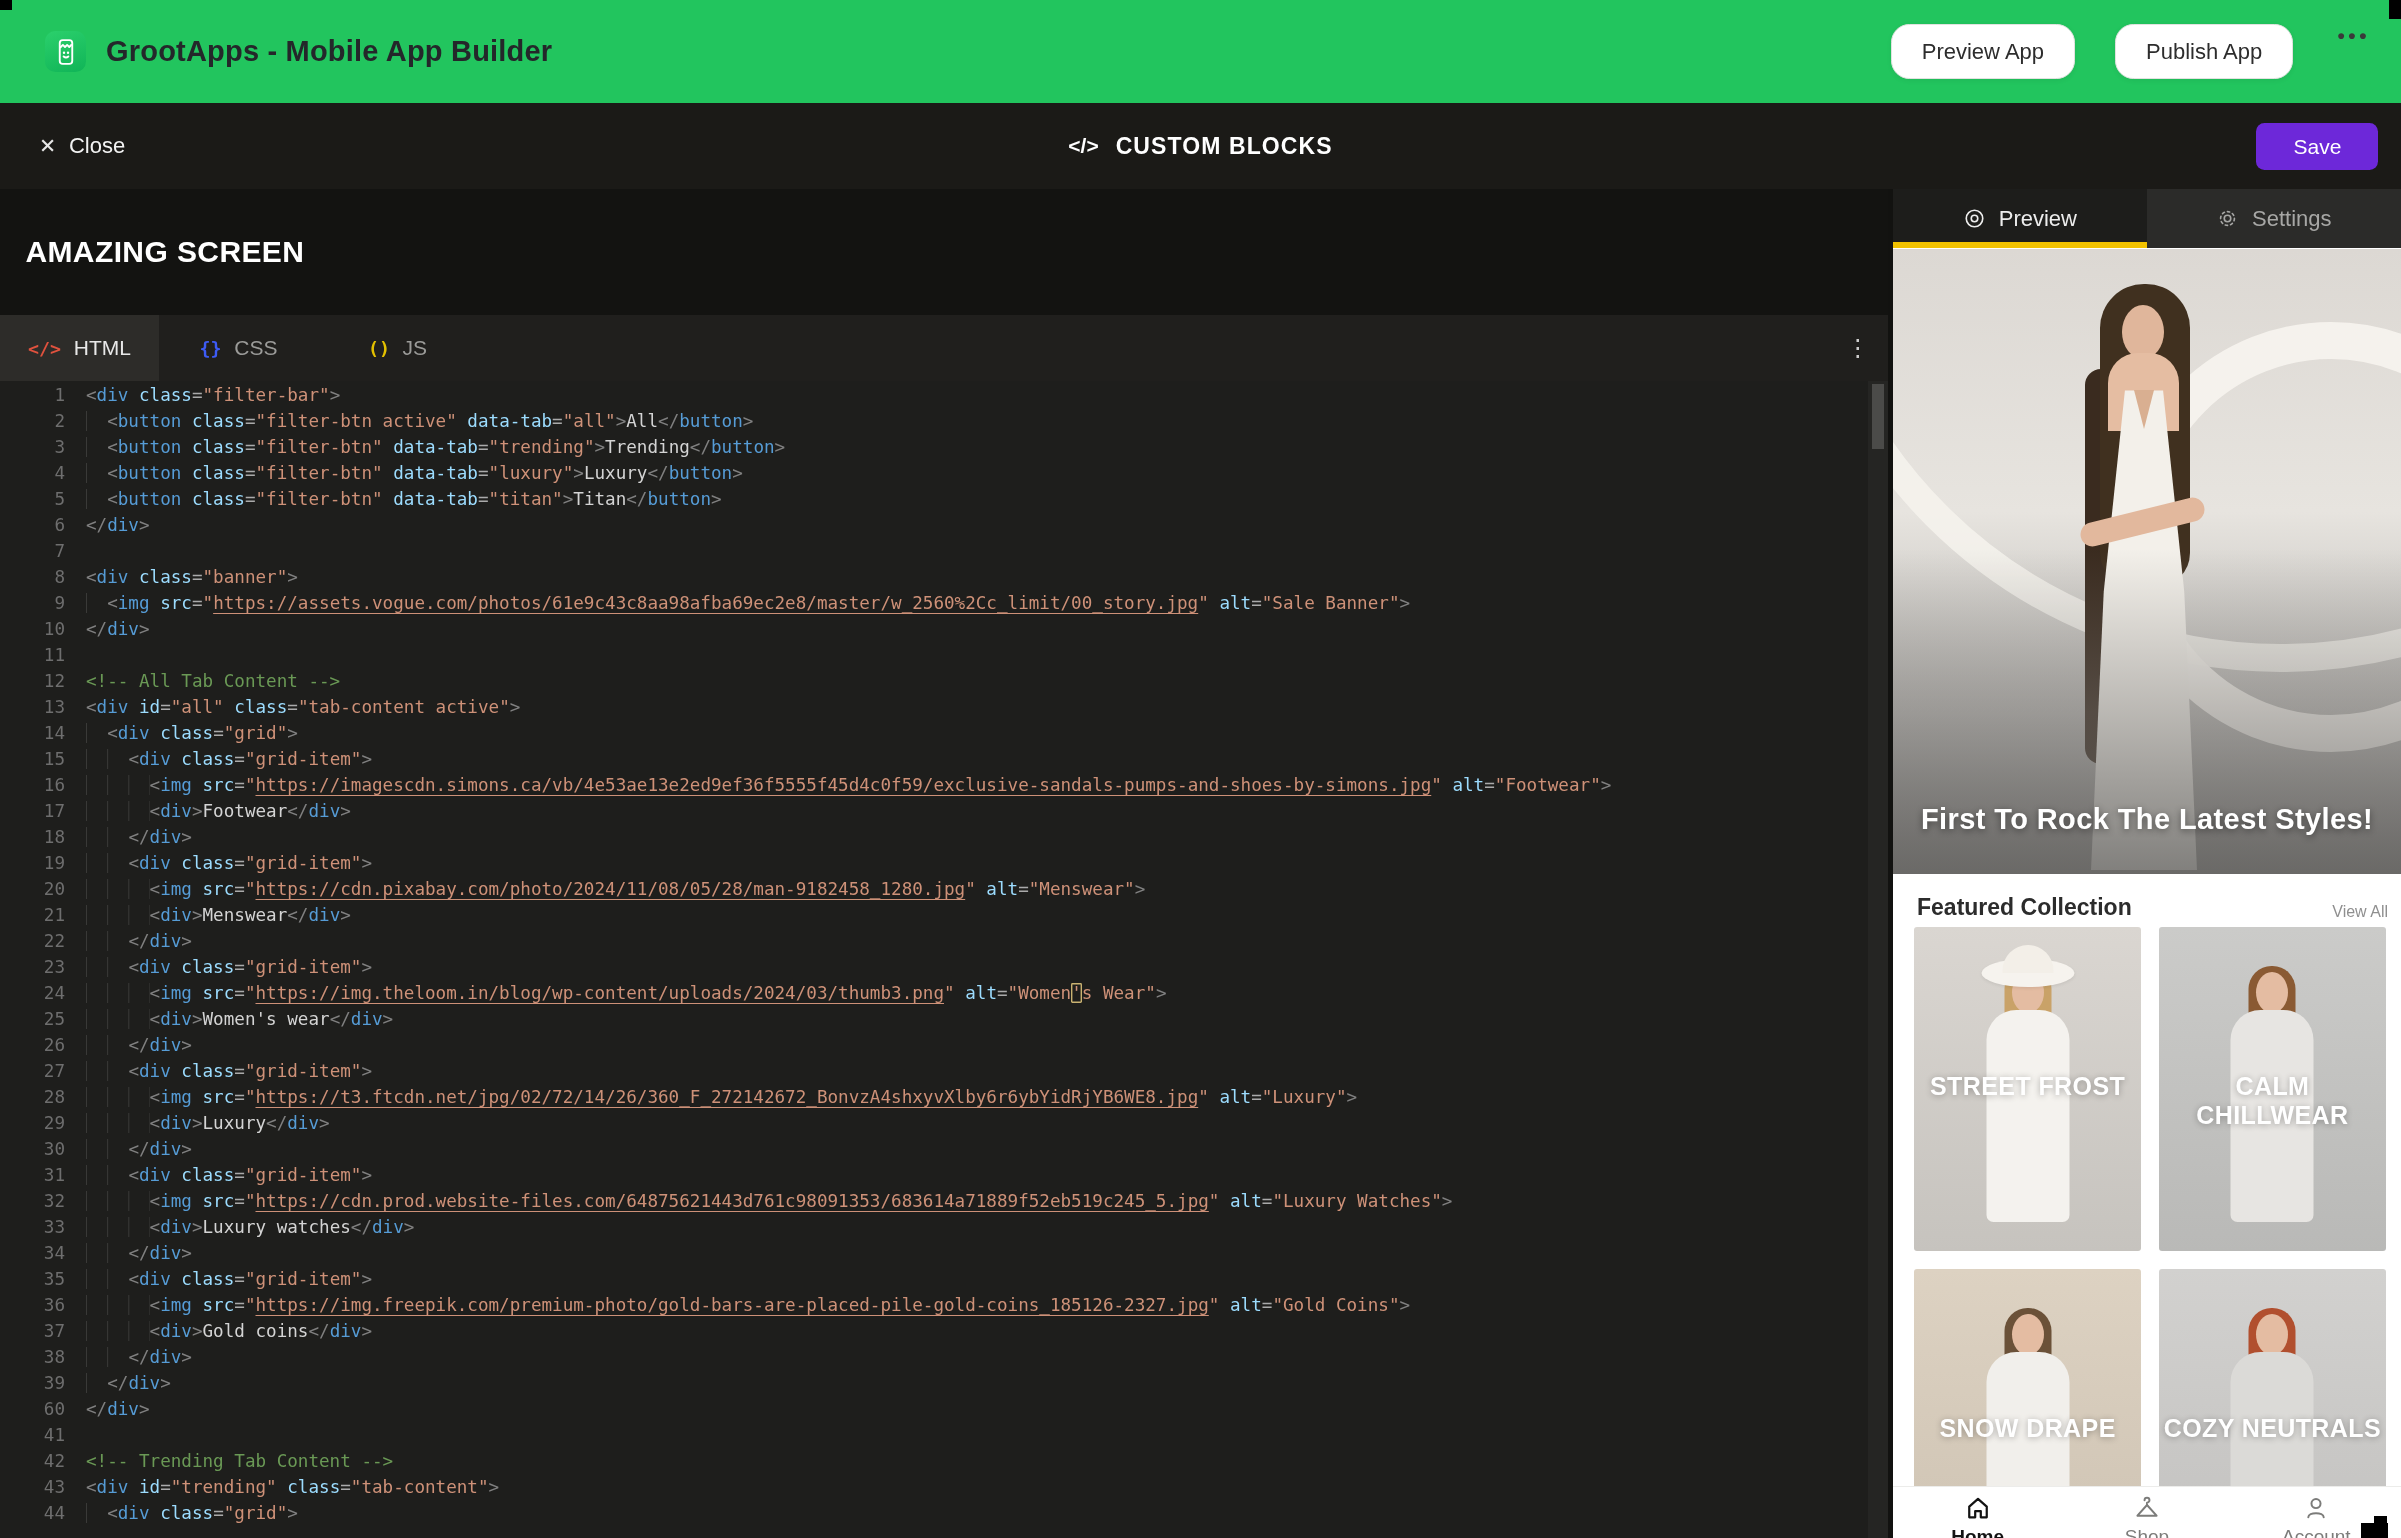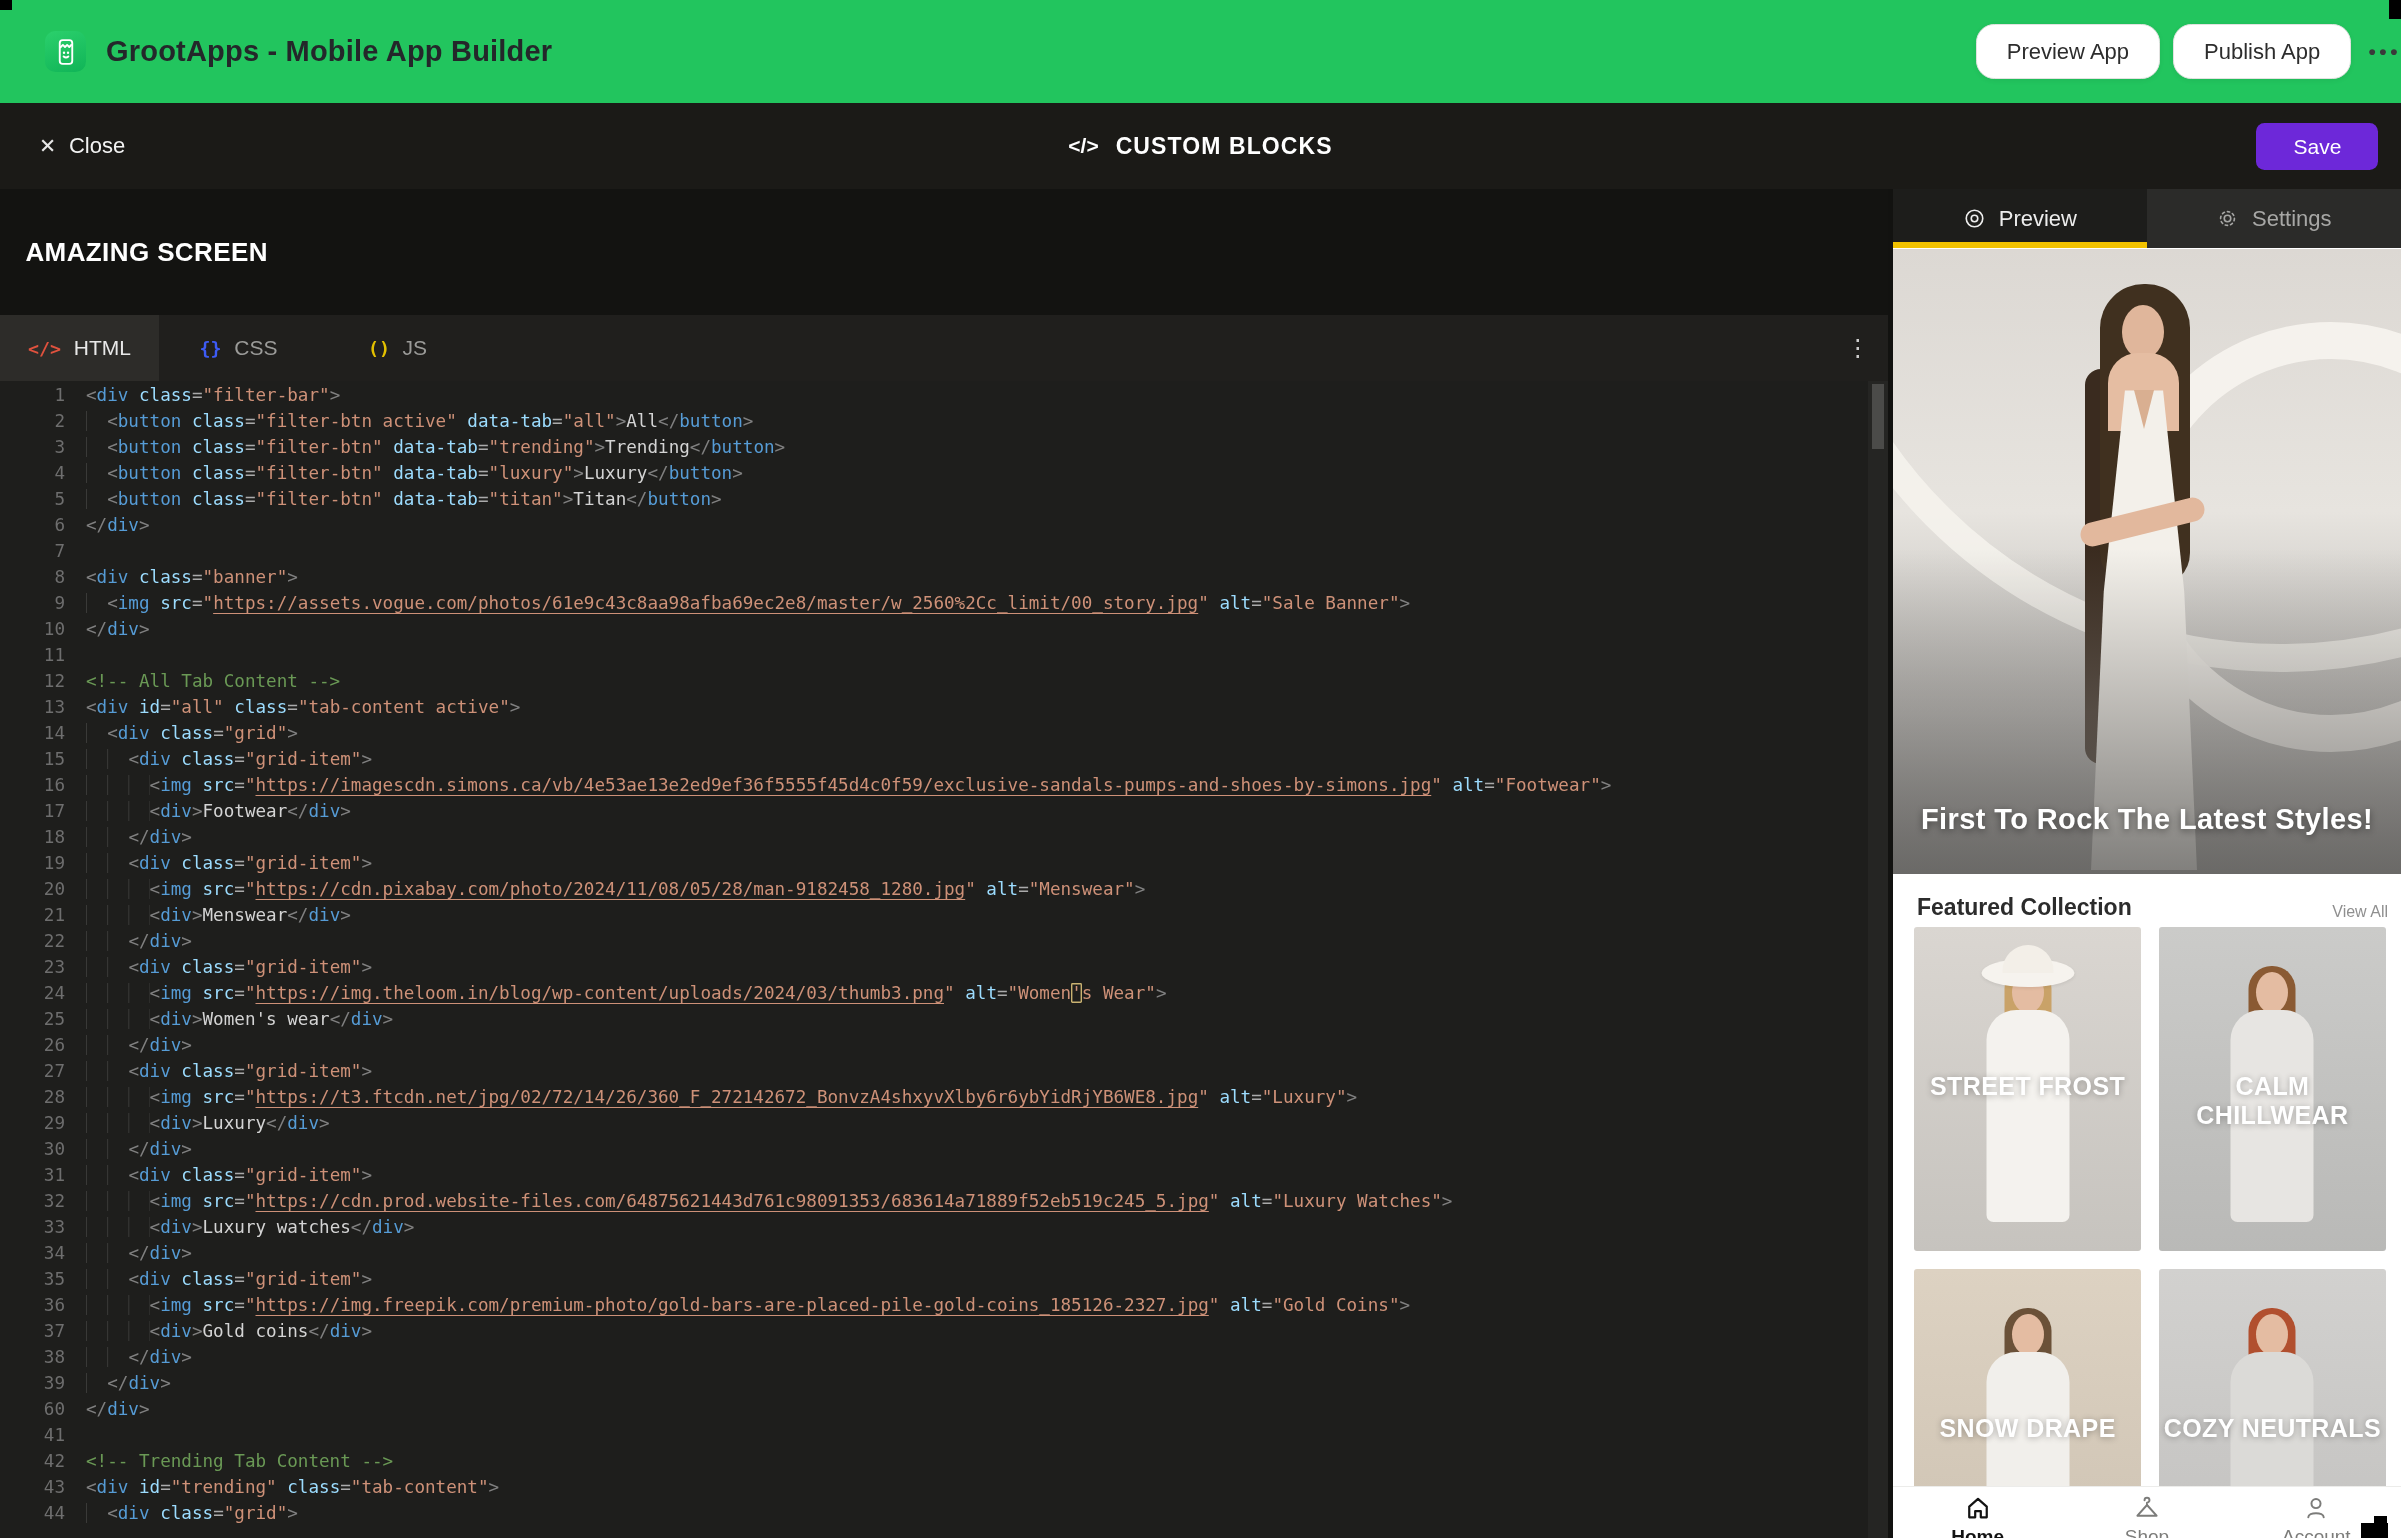--- a/index.html
+++ b/index.html
@@ -5,35 +5,35 @@
   html,body{margin:0;padding:0;}
   body{
     width:2401px;height:1538px;position:relative;overflow:hidden;
     background:#1e1e1c;font-family:"Liberation Sans",sans-serif;
     -webkit-font-smoothing:antialiased;
   }
   
   .app-header{position:absolute;top:0;left:0;width:2401px;height:103px;background:#22c55e;display:flex;align-items:center;z-index:3;}
   .logo{width:41px;height:41px;border-radius:10.6px;background:linear-gradient(160deg,#2bd06c,#10b457);margin-left:45px;display:flex;align-items:center;justify-content:center;flex:none;}
   .app-title{font-size:29px;font-weight:700;color:#24272a;margin:0 0 0 20px;letter-spacing:0.2px;}
-  .header-actions{margin-left:auto;display:flex;align-items:center;gap:13px;}
+  .header-actions{margin-left:auto;display:flex;gap:40px;margin-right:31px;}
   .hbtn{height:55px;padding:0 30px;background:#fff;border:1.4px solid #e2e2e0;border-radius:18.3px;font-size:22px;color:#2d2d2d;font-weight:500;box-shadow:0 1.4px 5.6px rgba(0,0,0,.06);cursor:pointer;font-family:inherit;}
   .more-dots{font-size:21px;color:#3a3a3a;letter-spacing:3.5px;font-weight:700;margin-left:4.2px;}
   
   .block-toolbar{position:absolute;top:103px;left:0;width:2401px;height:86px;background:#1b1a17;display:flex;align-items:center;z-index:3;}
   .close-group{display:flex;align-items:center;gap:12.7px;margin-left:39px;color:#f3f3f3;font-size:22px;cursor:pointer;}
   .close-x{font-family:"DejaVu Sans",sans-serif;font-size:20.5px;color:#e8e8e8;}
   .bt-title{position:absolute;left:50%;transform:translateX(-50%);display:flex;align-items:center;gap:17px;color:#fff;font-size:23px;font-weight:700;letter-spacing:1.1px;}
   .bt-code-glyph{font-size:21px;font-weight:600;letter-spacing:0;}
   .save-btn{position:absolute;right:22.6px;top:20px;width:122px;height:47px;border:none;border-radius:8.5px;color:#fff;font-size:21px;font-weight:500;cursor:pointer;font-family:inherit;}
   
   .main{position:absolute;top:189px;left:0;width:2401px;height:1349px;display:flex;}
   .editor{width:1888px;flex:none;position:relative;background:#1e1e1c;}
   .screen-title-bar{height:126px;background:#131311;display:flex;align-items:center;padding-left:25.4px;box-sizing:border-box;}
-  .screen-title{font-size:26px;font-weight:700;color:#fff;margin:0;letter-spacing:0.4px;}
+  .screen-title{font-size:30px;font-weight:700;color:#fff;margin:0;letter-spacing:0.4px;}
   .editor-tabs{height:66px;background:#201f1d;display:flex;position:relative;}
   .etab{width:159px;display:flex;align-items:center;justify-content:center;gap:12.7px;font-size:21px;color:#9b9b99;cursor:pointer;}
   .etab.active{background:#2d2c29;color:#e8e8e8;}
   .eicon{font-family:"DejaVu Sans Mono",monospace;font-size:18.3px;font-weight:700;}
   .kebab{position:absolute;right:18.3px;top:50%;transform:translateY(-50%);color:#cecece;font-size:24px;font-family:"DejaVu Sans",sans-serif;cursor:pointer;}
   .code-area{position:absolute;top:192px;left:0;right:0;bottom:0;overflow:hidden;background:#1e1e1c;padding-top:1.4px;}
   .code-line{height:26px;line-height:26px;display:flex;white-space:pre;font-family:"DejaVu Sans Mono",monospace;font-size:17.6px;}
   .ln{width:65px;flex:none;text-align:right;padding-right:21px;color:#6e6e6e;}
   .lc{flex:none;}
   .tk-pn{color:#808080}.tk-tg{color:#569cd6}.tk-at{color:#9cdcfe}.tk-eq{color:#aaaaaa}

